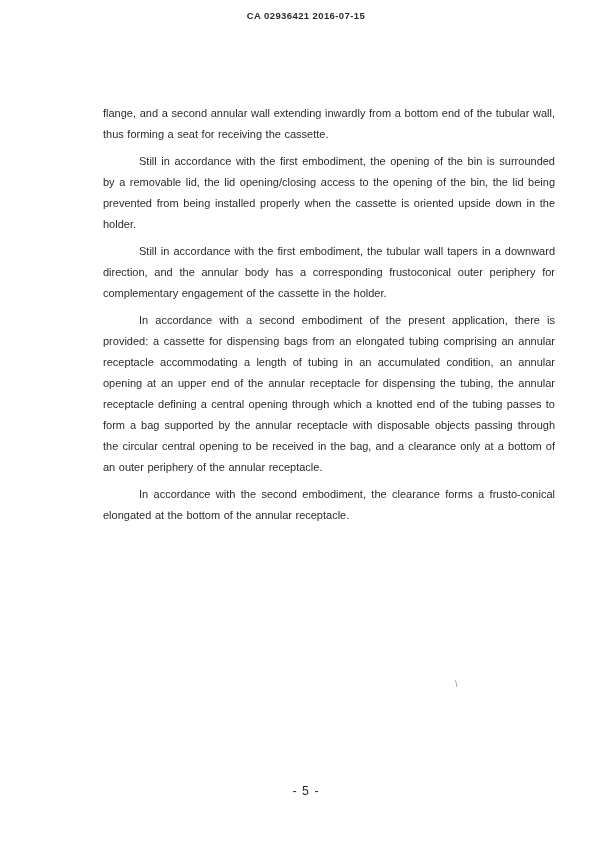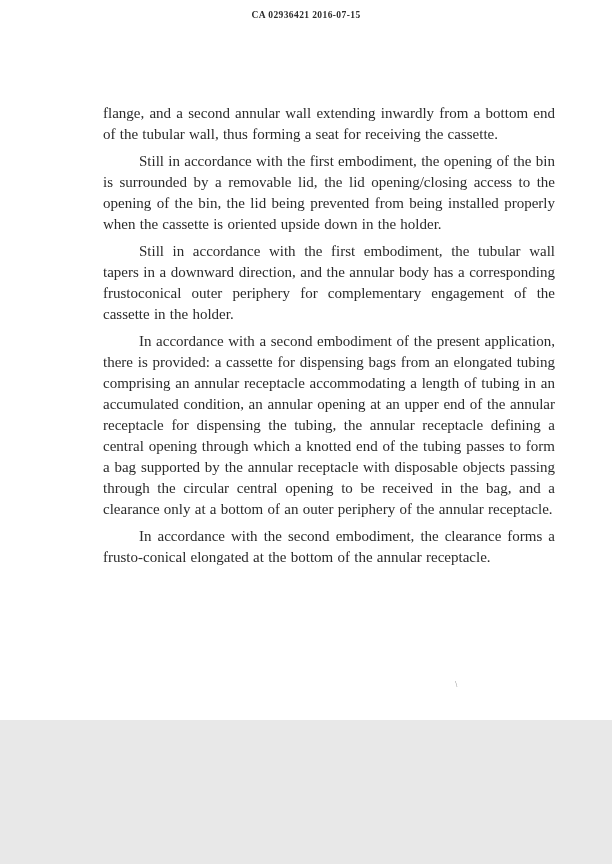--- a/index.html
+++ b/index.html
@@ -3,47 +3,47 @@
 <meta charset="utf-8">
 <style>
   html, body {
     margin: 0;
     padding: 0;
     background: #e8e8e8;
   }
   .page {
     position: relative;
     width: 612px;
-    height: 720px;
+    height: 864px;
     margin: 0 auto;
     background: #ffffff;
     overflow: hidden;
     color: #2b2b2b;
-    font-family: Liberation Serif, serif;
+    font-family: Liberation Sans, sans-serif;
   }
   .doc-header {
     position: absolute;
     top: 10px;
     left: 0;
     width: 100%;
     text-align: center;
     font-size: 9.5px;
     font-weight: bold;
     letter-spacing: 0.4px;
     color: #2b2b2b;
   }
   .content {
     position: absolute;
     left: 103px;
     top: 103px;
     width: 452px;
   }
   .content p {
     margin: 0 0 6px 0;
-    font-size: 15px;
+    font-size: 11px;
     line-height: 21px;
     text-align: justify;
     text-indent: 36px;
     word-spacing: 0.5px;
     color: #2b2b2b;
   }
   .content p.no-indent {
     text-indent: 0;
   }
   .stray-mark {

